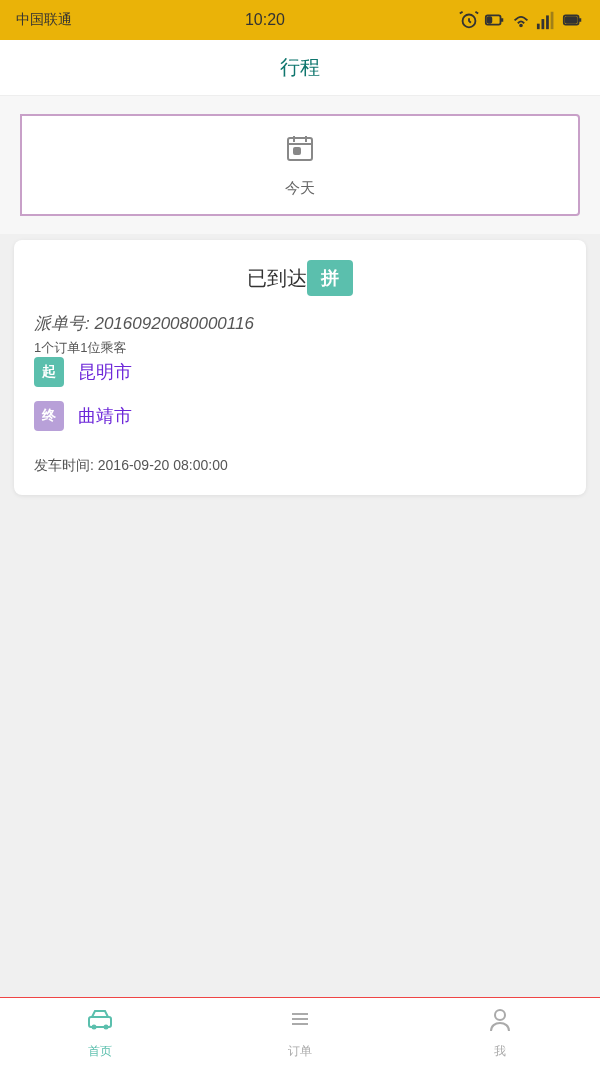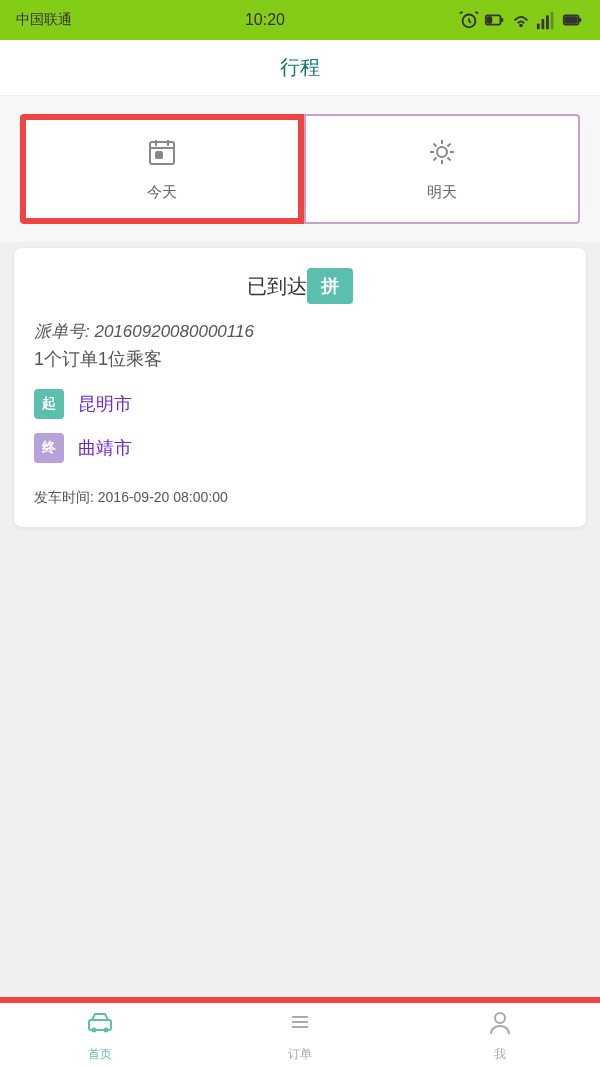--- a/index.html
+++ b/index.html
@@ -8,21 +8,21 @@
       width: 600px;
       min-height: 1067px;
       font-family: -apple-system, "PingFang SC", "Microsoft YaHei", sans-serif;
       background: #f0f0f0;
       display: flex;
       flex-direction: column;
     }
 
     
     .status-bar {
-      background: #84cc16;
+      background: #eab308;
       display: flex;
       justify-content: space-between;
       align-items: center;
       padding: 8px 16px;
       font-size: 14px;
       color: #333;
       height: 40px;
     }
     .status-bar-left { font-size: 14px; }
     .status-bar-center { font-size: 16px; font-weight: 500; }
@@ -118,23 +118,22 @@
       border-radius: 4px;
     }
 
     .card-order-id {
       font-size: 17px;
       color: #555;
       margin-bottom: 4px;
       font-style: italic;
     }
     .card-passengers {
-      font-size: 18px;
+      font-size: 13px;
       color: #555;
-      margin-bottom: 18px;
     }
 
     .route-item {
       display: flex;
       align-items: center;
       gap: 14px;
       margin-bottom: 14px;
     }
     .route-badge {
       width: 30px;
@@ -157,21 +156,21 @@
 
     .departure-time {
       font-size: 14px;
       color: #555;
       margin-top: 26px;
     }
 
     
     .bottom-nav {
       background: #fff;
-      border-top: 6px solid #ef4444;
+      border-top: 1px solid #ef4444;
       display: flex;
       height: 70px;
     }
     .nav-item {
       flex: 1;
       display: flex;
       flex-direction: column;
       align-items: center;
       justify-content: center;
       gap: 4px;
@@ -243,36 +242,20 @@
         <rect x="4" y="6" width="24" height="22" rx="2"></rect>
         <line x1="4" y1="12" x2="28" y2="12"></line>
         <line x1="10" y1="4" x2="10" y2="10"></line>
         <line x1="22" y1="4" x2="22" y2="10"></line>
         <rect x="10" y="16" width="6" height="6" rx="1" fill="#888"></rect>
       </svg>
     </span>
     <span class="tab-label">今天</span>
   </div>
 
-  <div class="tab-item">
-    <span class="tab-icon">
-      <svg width="32" height="32" viewBox="0 0 32 32" fill="none" stroke="#888" stroke-width="2">
-        <circle cx="16" cy="16" r="5"></circle>
-        <line x1="16" y1="4" x2="16" y2="8"></line>
-        <line x1="16" y1="24" x2="16" y2="28"></line>
-        <line x1="4" y1="16" x2="8" y2="16"></line>
-        <line x1="24" y1="16" x2="28" y2="16"></line>
-        <line x1="7.5" y1="7.5" x2="10.5" y2="10.5"></line>
-        <line x1="21.5" y1="21.5" x2="24.5" y2="24.5"></line>
-        <line x1="24.5" y1="7.5" x2="21.5" y2="10.5"></line>
-        <line x1="10.5" y1="21.5" x2="7.5" y2="24.5"></line>
-      </svg>
-    </span>
-    <span class="tab-label">明天</span>
-  </div>
 
 </div>
 
 <div class="content">
   <div class="trip-card">
 
     <div class="card-header">
       <span class="card-status">已到达</span>
       <span class="card-badge">拼</span>
     </div>

